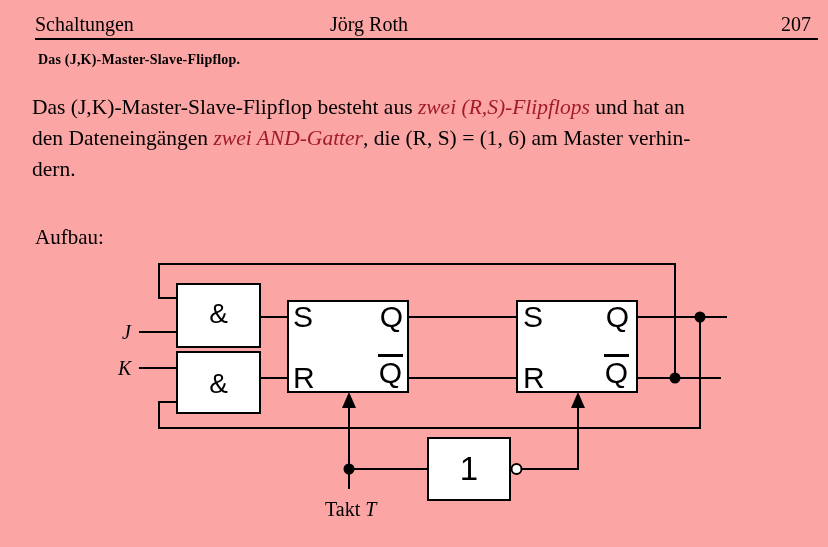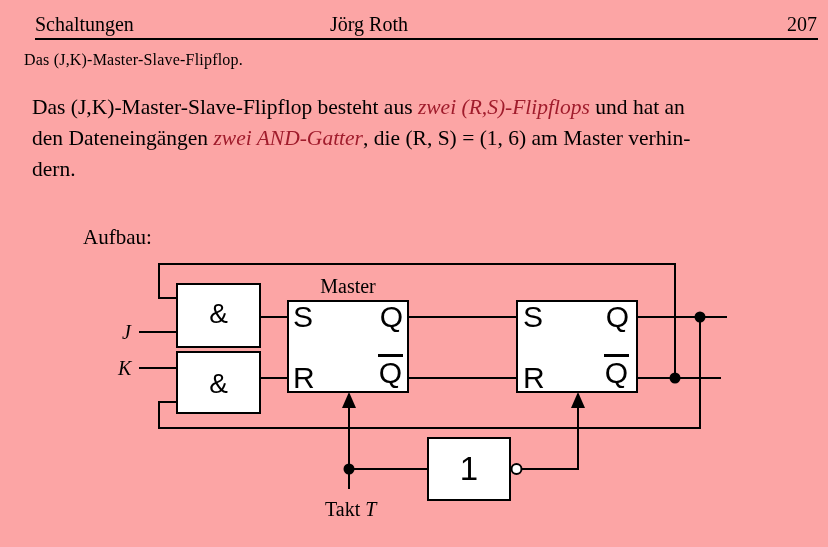--- a/index.html
+++ b/index.html
@@ -3,27 +3,27 @@
 <meta charset="utf-8">
 <style>
   html,body{margin:0;padding:0;background:#fff;}
   .page{position:relative;width:828px;height:547px;background:#fca5a5;
         font-family:"Liberation Serif",serif;color:#000;overflow:hidden;}
   .abs{position:absolute;}
   
   .hdr{font-size:20px;line-height:20px;top:14px;white-space:nowrap;}
   .hdr-left{left:35px;}
   .hdr-center{left:330px;width:180px;}
-  .hdr-right{right:11px;}
+  .hdr-right{right:17px;}
   .hdr-rule{left:35px;top:38px;width:783px;height:2px;background:#000;}
   
-  .title{left:24px;top:46px;font-size:16px;line-height:28px;font-weight:normal;white-space:nowrap;letter-spacing:.2px;}
+  .title{left:38px;top:46px;font-size:14px;line-height:28px;font-weight:bold;white-space:nowrap;letter-spacing:.2px;}
   .body-par{left:32px;top:92px;width:770px;font-size:21.5px;line-height:31px;white-space:nowrap;}
   .em-red{color:#a01c2c;font-style:italic;}
-  .section-label{left:35px;top:225px;font-size:21px;margin-left:48px;}
+  .section-label{left:35px;top:225px;font-size:21px;}
   
   .gate{font-family:"Liberation Sans",sans-serif;line-height:1;}
   .lbl-io{font-size:30px;}
   .ta-c{text-align:center;}
   .ta-r{text-align:right;}
   .qbar>span{display:inline-block;border-top:3px solid #000;padding:1px 1px 0 1px;}
   .sig{font-size:20px;font-style:italic;}
   .boxcap{font-size:20px;}
   svg{position:absolute;left:0;top:0;}
 </style>
@@ -77,21 +77,20 @@
       <circle cx="349" cy="469" r="5.5" fill="#000"></circle>
       <circle cx="516.5" cy="469" r="5" fill="#fff" stroke="#000" stroke-width="2"></circle>
     </svg>
 
     <div class="abs sig" style="left:122px;top:321px;">J</div>
     <div class="abs sig" style="left:118px;top:357px;">K</div>
 
     <div class="abs gate ta-c" style="left:177px;top:300px;width:83px;font-size:28px;">&amp;</div>
     <div class="abs gate ta-c" style="left:177px;top:370px;width:83px;font-size:28px;">&amp;</div>
 
-    <div class="abs boxcap ta-c" style="left:288px;top:275px;width:120px;">Master</div>
 
     <div class="abs gate lbl-io" style="left:293px;top:302px;">S</div>
     <div class="abs gate lbl-io" style="left:293px;top:363px;">R</div>
     <div class="abs gate lbl-io ta-r" style="left:288px;top:302px;width:115px;">Q</div>
     <div class="abs gate lbl-io ta-r qbar" style="left:288px;top:354px;width:115px;"><span>Q</span></div>
 
     <div class="abs gate lbl-io" style="left:523px;top:302px;">S</div>
     <div class="abs gate lbl-io" style="left:523px;top:363px;">R</div>
     <div class="abs gate lbl-io ta-r" style="left:517px;top:302px;width:112px;">Q</div>
     <div class="abs gate lbl-io ta-r qbar" style="left:517px;top:354px;width:112px;"><span>Q</span></div>

